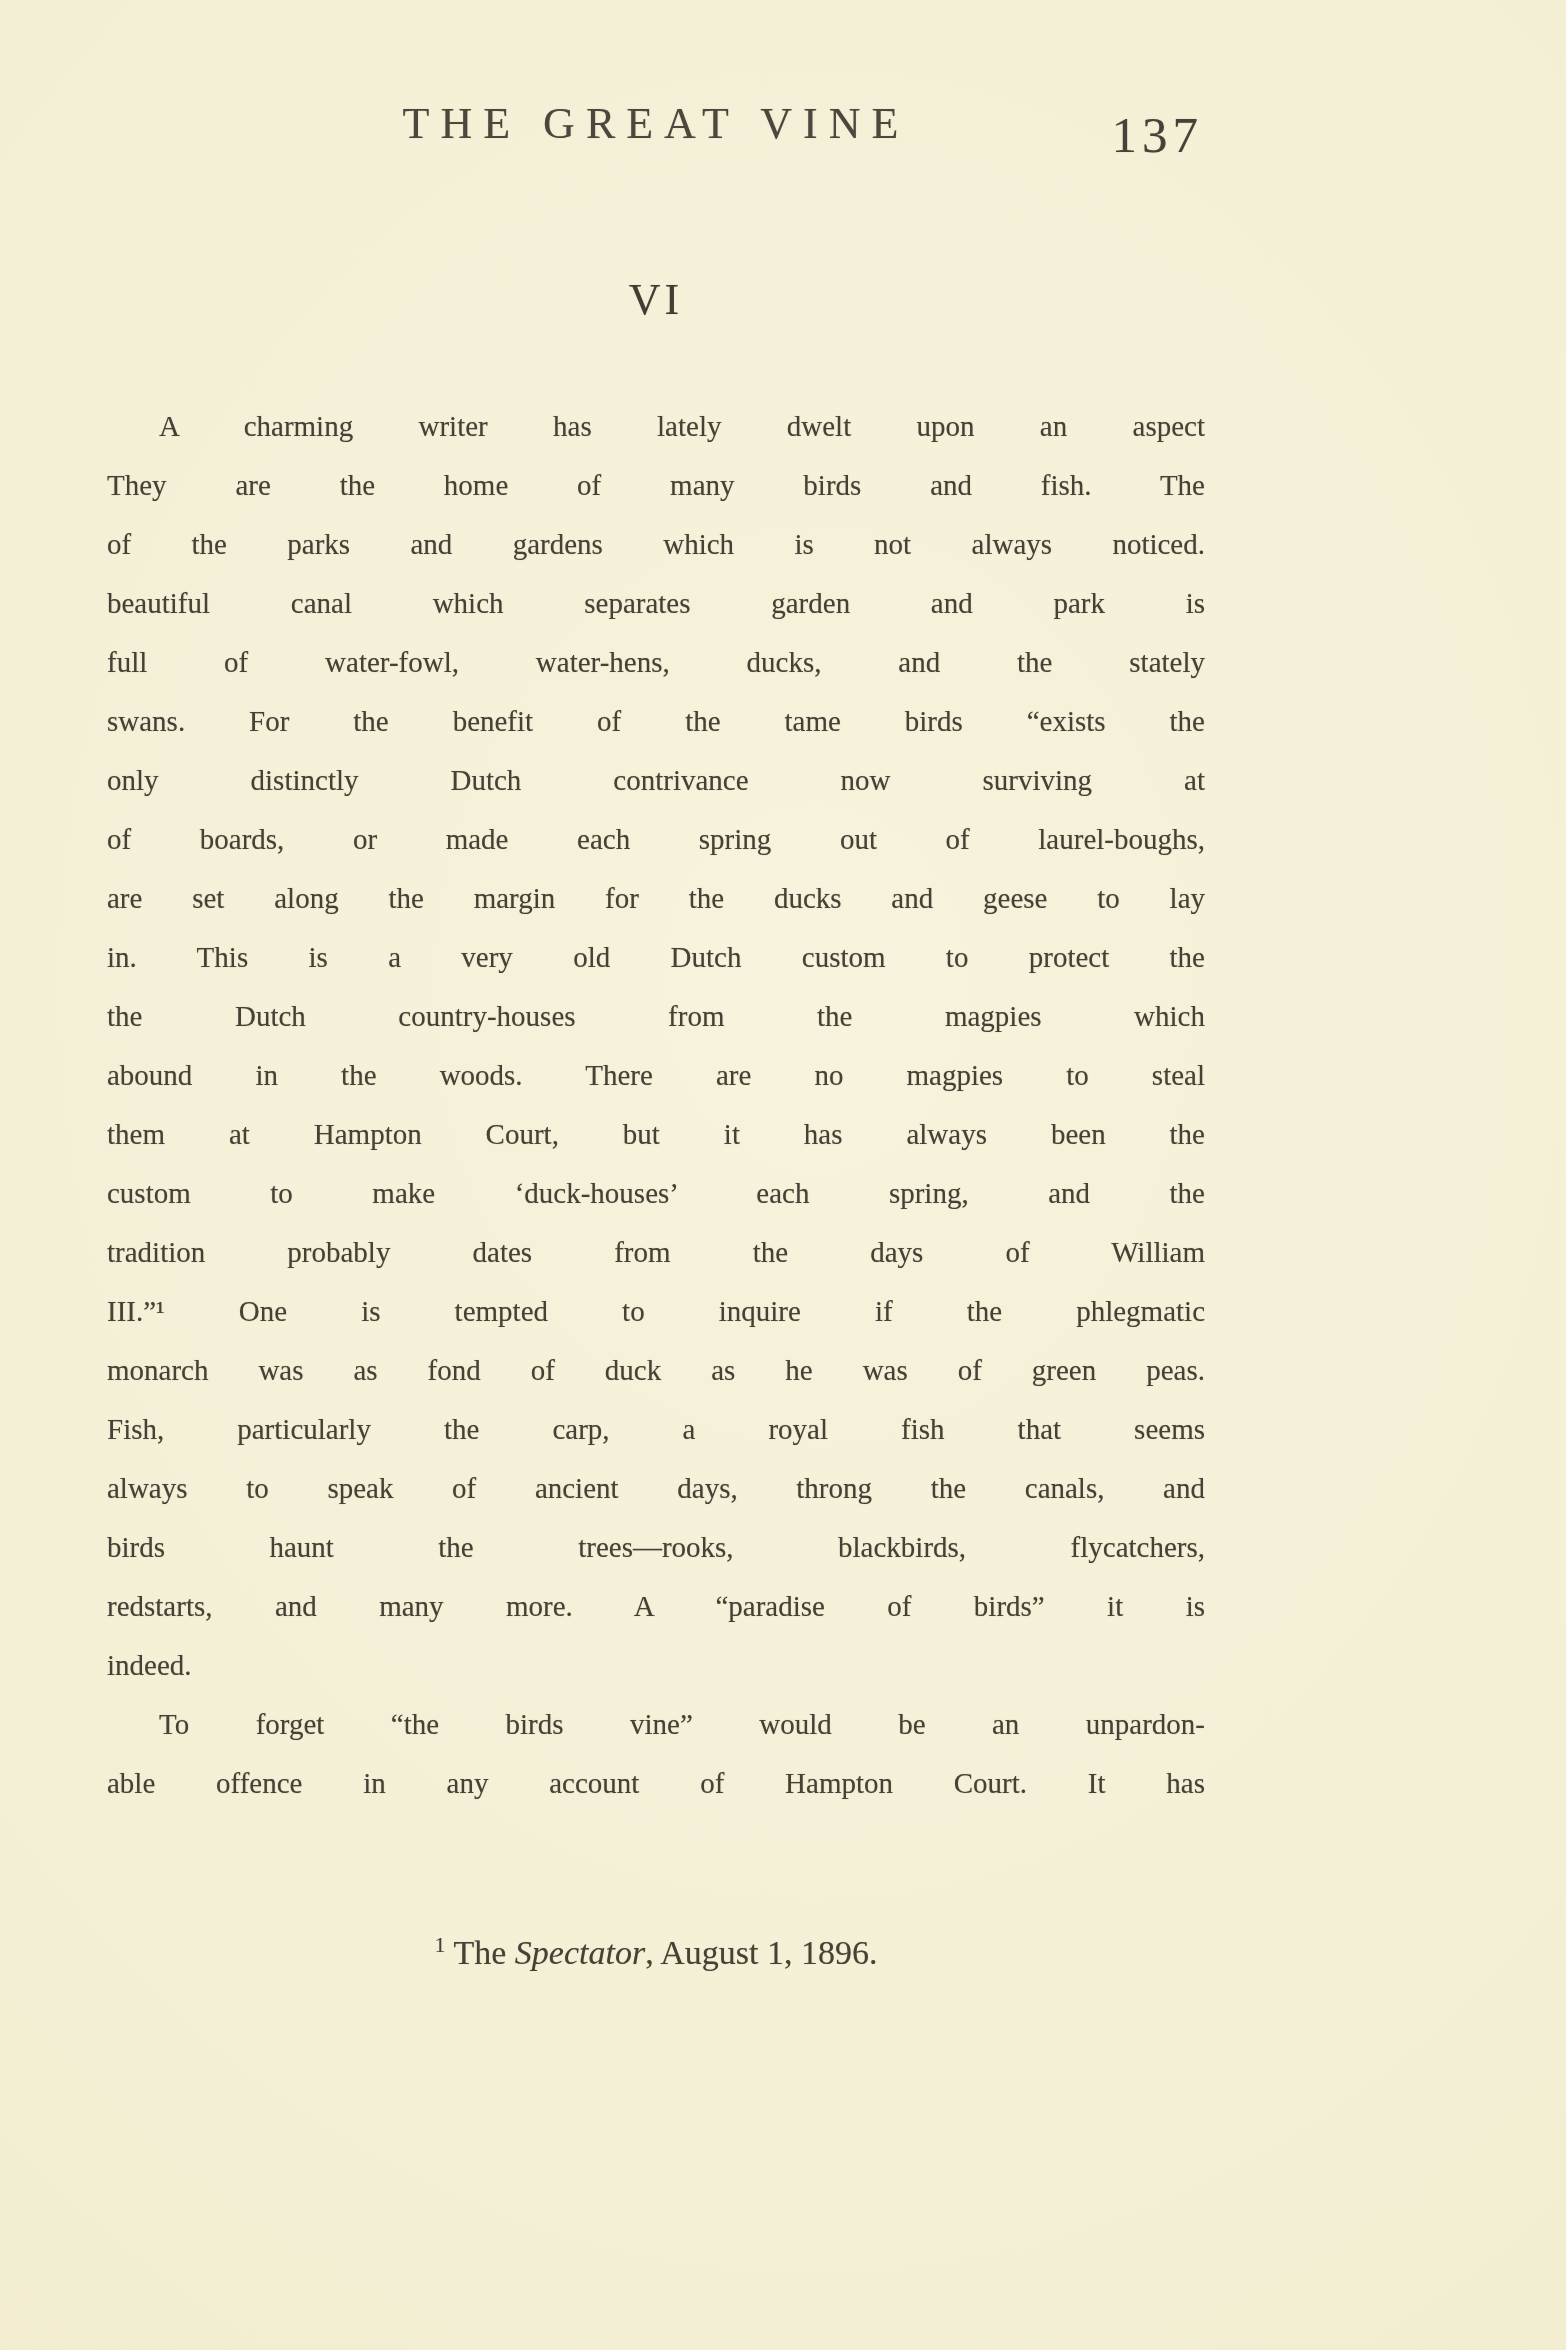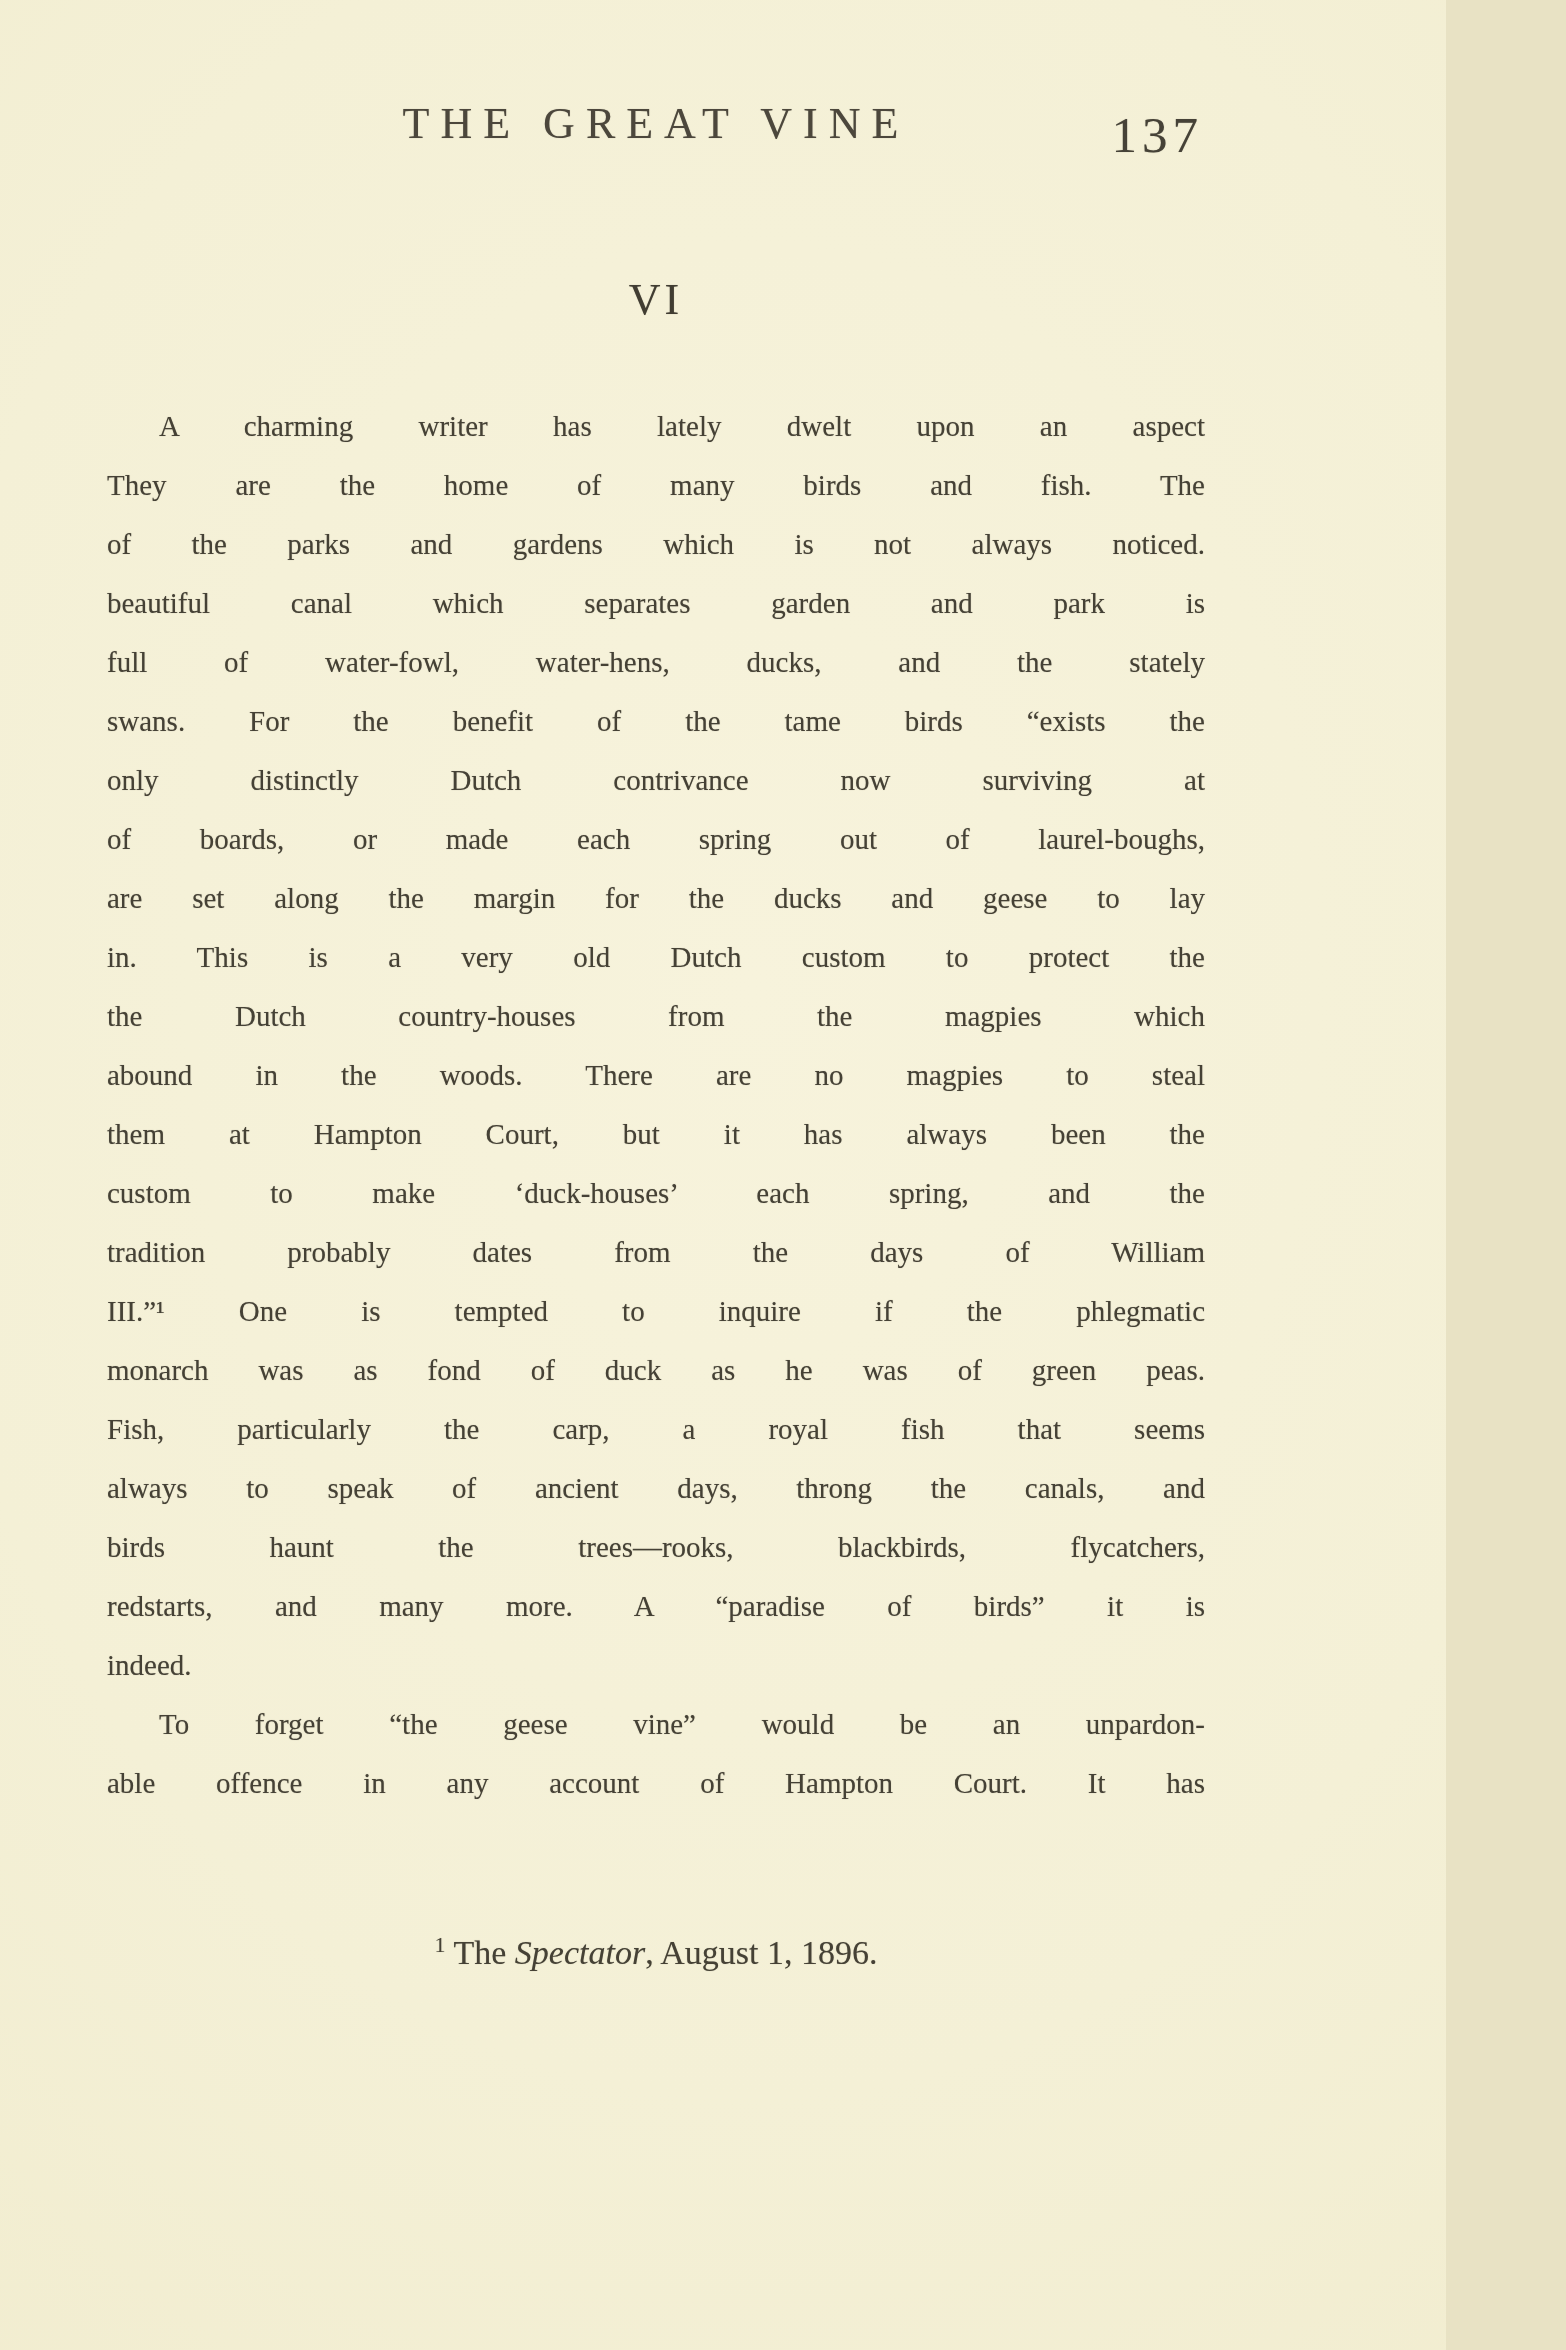--- a/index.html
+++ b/index.html
@@ -2,21 +2,21 @@
 <html><head>
 <meta charset="utf-8">
 <style>
   html, body {
     margin: 0;
     padding: 0;
     background: #e8e2c4;
   }
   .page {
     position: relative;
-    width: 1446px;
+    width: 1566px;
     height: 2350px;
     overflow: hidden;
     background:
       radial-gradient(ellipse 130% 105% at 52% 42%,
         #f7f3dc 0%, #f4f0d6 45%, #f1ecce 78%, #ebe5c5 96%, #e9e2c0 100%);
     font-family: "Liberation Serif", "DejaVu Serif", serif;
     color: #464237;
   }
   .running-head {
     position: absolute;
@@ -125,21 +125,21 @@
       <div class="line">them at Hampton Court, but it has always been the</div>
       <div class="line">custom to make ‘duck-houses’ each spring, and the</div>
       <div class="line">tradition probably dates from the days of William</div>
       <div class="line">III.”¹  One is tempted to inquire if the phlegmatic</div>
       <div class="line">monarch was as fond of duck as he was of green peas.</div>
       <div class="line">Fish, particularly the carp, a royal fish that seems</div>
       <div class="line">always to speak of ancient days, throng the canals, and</div>
       <div class="line">birds haunt the trees—rooks, blackbirds, flycatchers,</div>
       <div class="line">redstarts, and many more.  A “paradise of birds” it is</div>
       <div class="line no-just">indeed.</div>
-      <div class="line indent">To forget “the geese vine” would be an unpardon-</div>
+      <div class="line indent">To forget “the birds vine” would be an unpardon-</div>
       <div class="line">able offence in any account of Hampton Court.  It has</div>
     </div>
 
   <div class="footnote">
     <sup>1</sup><span>The </span><span class="ital">Spectator</span><span>, August 1, 1896.</span>
   </div>
 
 </div>
 
 

